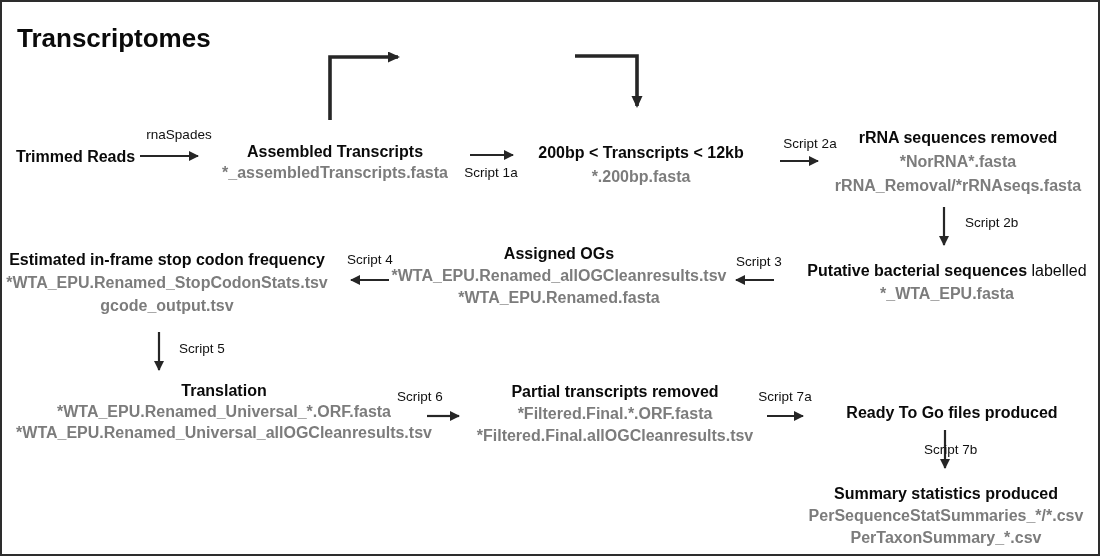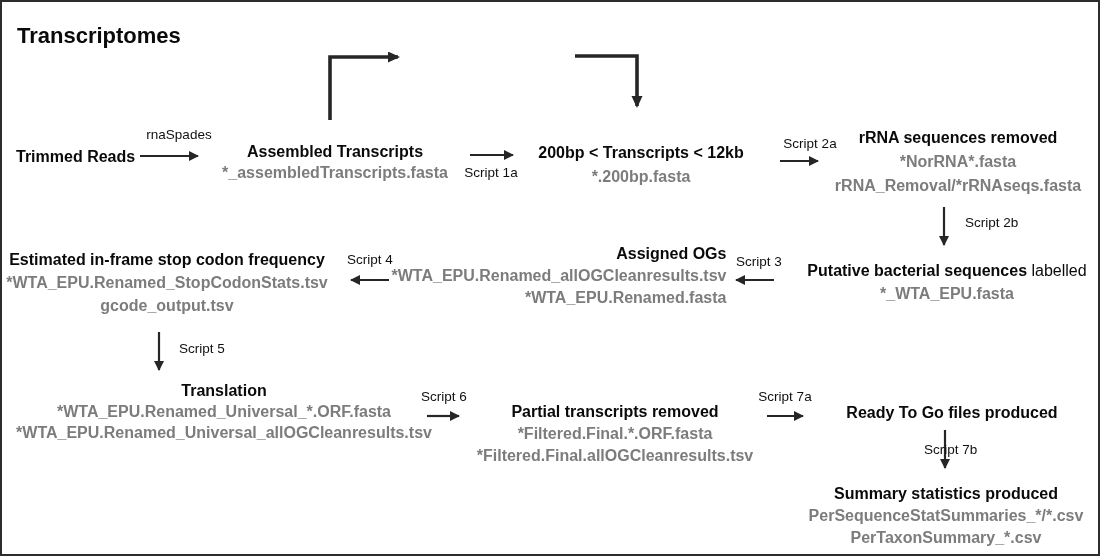--- a/index.html
+++ b/index.html
@@ -26,21 +26,21 @@
   #arrow-layer path, #arrow-layer polyline {
     fill: none;
     stroke: var(--arrow);
   }
   #arrow-layer marker path { fill: var(--arrow); stroke: none; }
   .thin  { stroke-width: 2.2px; }
   .thick { stroke-width: 3.6px; }
   .page-title {
     position: absolute;
     left: 15px; top: 21px;
-    font-size: 22px;
+    font-size: 26px;
     font-weight: bold;
     color: var(--text);
     white-space: nowrap;
   }
   .node {
     position: absolute;
     transform: translateX(-50%);
     text-align: center;
     font-size: 16px;
     font-weight: bold;
@@ -125,21 +125,21 @@
 
   <div class="edge-label" style="left:963px; top:213px;">Script 2b</div>
 
   <div class="node" style="left:945px; top:257px; line-height:23px;">
     <div><span>Putative bacterial sequences</span> <span class="regular">labelled</span></div>
     <div class="file">*_WTA_EPU.fasta</div>
   </div>
 
   <div class="edge-label centered" style="left:757px; top:252px;">Script 3</div>
 
-  <div class="node" style="left:557px; top:241px; line-height:22px;text-align:right;">
+  <div class="node" style="left:557px; top:241px; line-height:22px;">
     <div>Assigned OGs</div>
     <div class="file">*WTA_EPU.Renamed_allOGCleanresults.tsv</div>
     <div class="file">*WTA_EPU.Renamed.fasta</div>
   </div>
 
   <div class="edge-label centered" style="left:368px; top:250px;">Script 4</div>
 
   <div class="node" style="left:165px; top:246px; line-height:23px;">
     <div>Estimated in-frame stop codon frequency</div>
     <div class="file">*WTA_EPU.Renamed_StopCodonStats.tsv</div>
@@ -147,23 +147,23 @@
   </div>
 
   <div class="edge-label" style="left:177px; top:339px;">Script 5</div>
 
   <div class="node" style="left:222px; top:378px; line-height:21px;">
     <div>Translation</div>
     <div class="file">*WTA_EPU.Renamed_Universal_*.ORF.fasta</div>
     <div class="file">*WTA_EPU.Renamed_Universal_allOGCleanresults.tsv</div>
   </div>
 
-  <div class="edge-label centered" style="left:442px; top:387px;">Script 6</div>
+  <div class="edge-label centered" style="left:418px; top:387px;">Script 6</div>
 
-  <div class="node" style="left:613px; top:379px; line-height:22px;margin-top:20px;">
+  <div class="node" style="left:613px; top:379px; line-height:22px;">
     <div>Partial transcripts removed</div>
     <div class="file">*Filtered.Final.*.ORF.fasta</div>
     <div class="file">*Filtered.Final.allOGCleanresults.tsv</div>
   </div>
 
   <div class="edge-label centered" style="left:783px; top:387px;">Script 7a</div>
 
   <div class="node" style="left:950px; top:402px; line-height:17px;">
     <div>Ready To Go files produced</div>
   </div>

